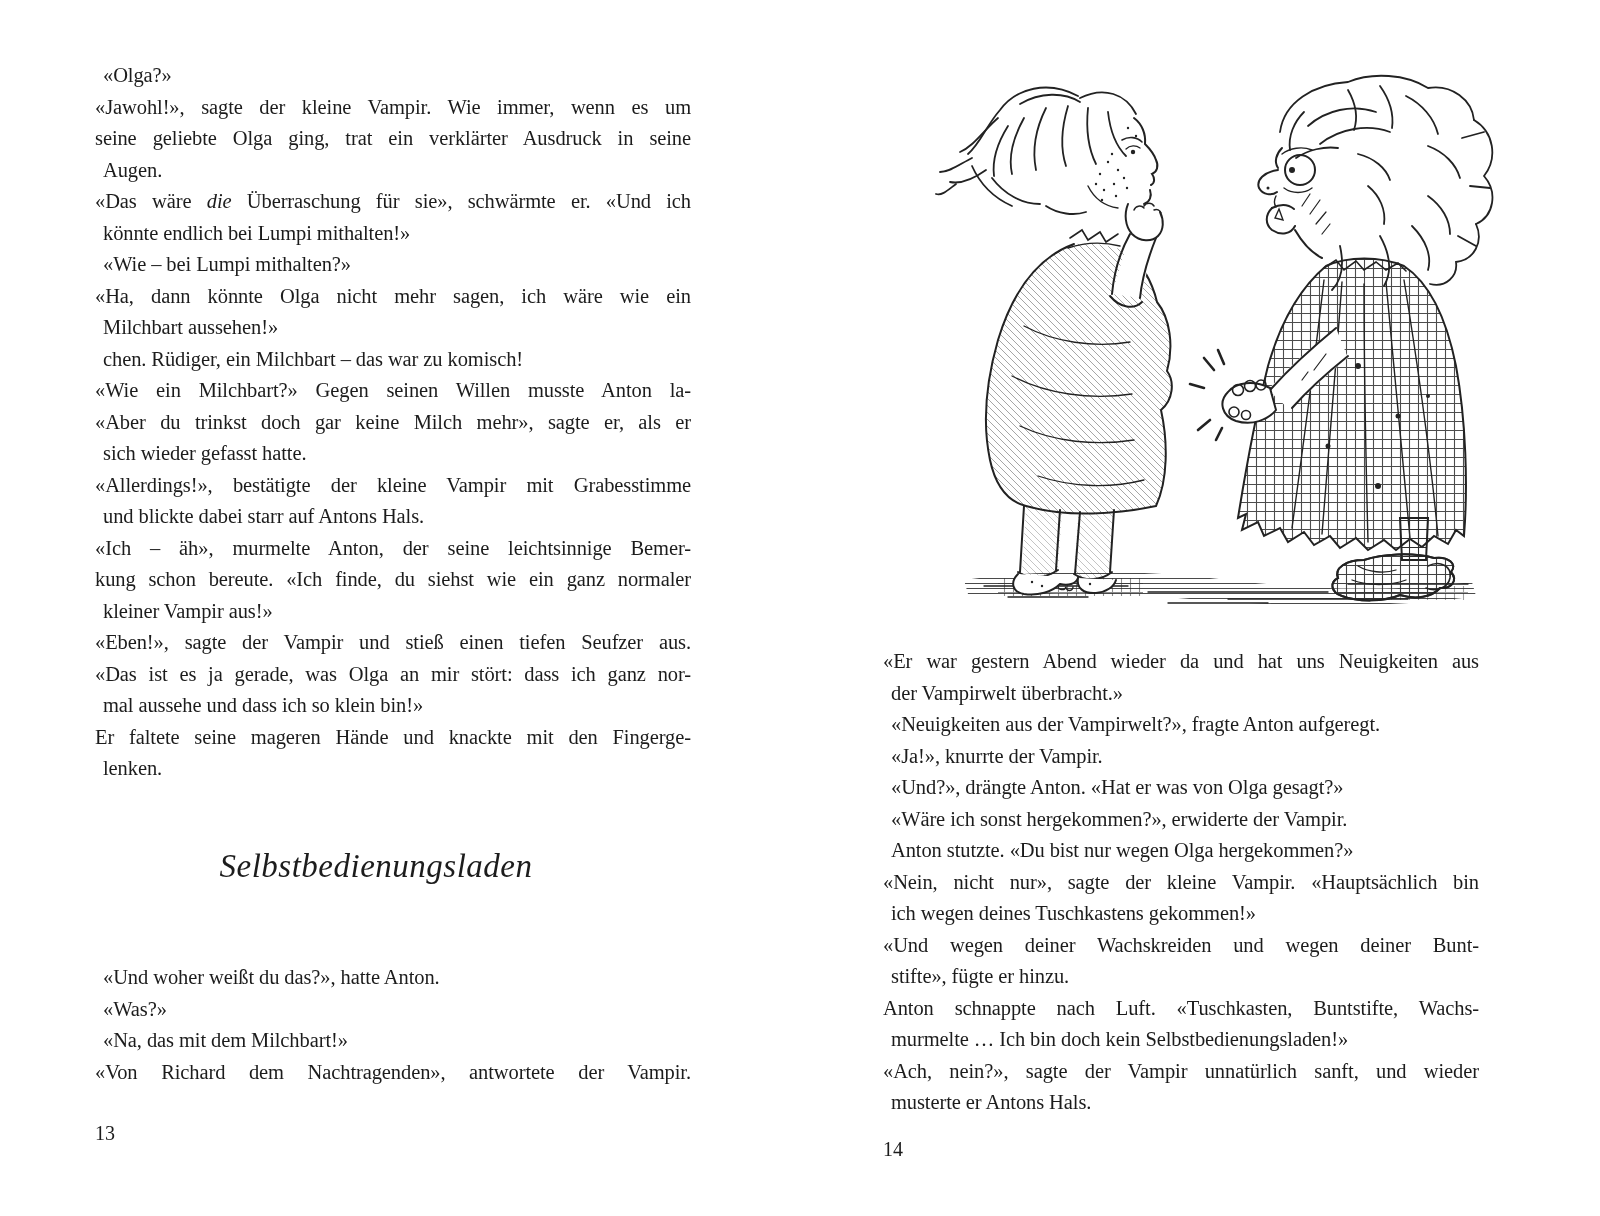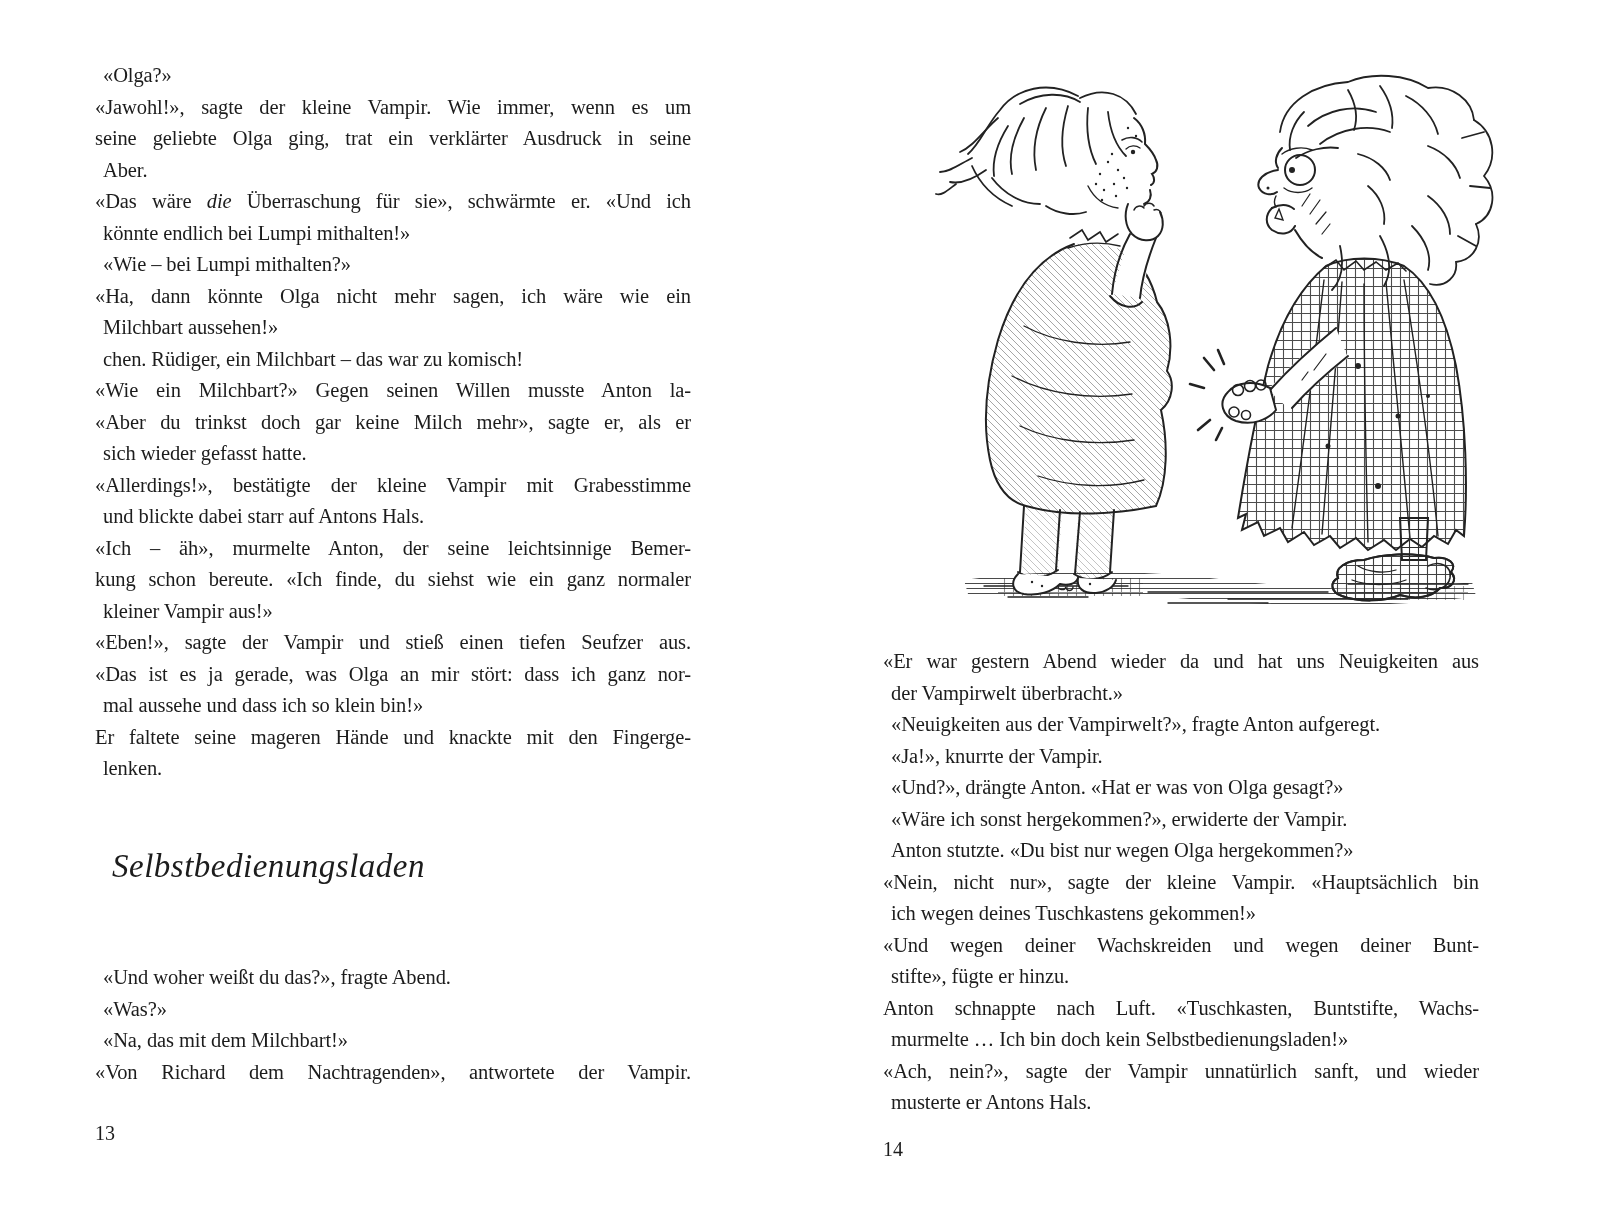--- a/index.html
+++ b/index.html
@@ -24,23 +24,23 @@
     text-align:justify;
     text-align-last:justify;
   }
   .tlast { text-align-last:left;margin-left:8px; }
   .ital { font-style:italic; }
   #left-text-1 { left:95px; top:60px; }
   #left-text-2 { left:95px; top:962px; }
   #right-text  { left:883px; top:646px; }
   .chapter {
     position:absolute;
-    left:112px; top:842px;
+    left:78px; top:842px;
     width:596px;
-    text-align:left;
+    text-align:center;
     font-style:italic;
     font-size:33px;
     line-height:48px;
     letter-spacing:0.5px;
   }
   .pagenum {
     position:absolute;
     top:1122px;
     width:596px;
     font-size:20px;
@@ -54,21 +54,21 @@
     width:566px; height:566px;
   }
 </style>
 </head>
 <body>
 
 <div id="left-text-1" class="textcol">
     <div class="tline tlast"><span>«Olga?»</span></div>
     <div class="tline"><span>«Jawohl!», sagte der kleine Vampir. Wie immer, wenn es um</span></div>
     <div class="tline"><span>seine geliebte Olga ging, trat ein verklärter Ausdruck in seine</span></div>
-    <div class="tline tlast"><span>Aber.</span></div>
+    <div class="tline tlast"><span>Augen.</span></div>
     <div class="tline"><span>«Das wäre </span><span class="ital">die</span><span> Überraschung für sie», schwärmte er. «Und ich</span></div>
     <div class="tline tlast"><span>könnte endlich bei Lumpi mithalten!»</span></div>
     <div class="tline tlast"><span>«Wie – bei Lumpi mithalten?»</span></div>
     <div class="tline"><span>«Ha, dann könnte Olga nicht mehr sagen, ich wäre wie ein</span></div>
     <div class="tline tlast"><span>Milchbart aussehen!»</span></div>
     <div class="tline tlast"><span>chen. Rüdiger, ein Milchbart – das war zu komisch!</span></div>
     <div class="tline"><span>«Wie ein Milchbart?» Gegen seinen Willen musste Anton la-</span></div>
     <div class="tline"><span>«Aber du trinkst doch gar keine Milch mehr», sagte er, als er</span></div>
     <div class="tline tlast"><span>sich wieder gefasst hatte.</span></div>
     <div class="tline"><span>«Allerdings!», bestätigte der kleine Vampir mit Grabesstimme</span></div>
@@ -79,21 +79,21 @@
     <div class="tline"><span>«Eben!», sagte der Vampir und stieß einen tiefen Seufzer aus.</span></div>
     <div class="tline"><span>«Das ist es ja gerade, was Olga an mir stört: dass ich ganz nor-</span></div>
     <div class="tline tlast"><span>mal aussehe und dass ich so klein bin!»</span></div>
     <div class="tline"><span>Er faltete seine mageren Hände und knackte mit den Fingerge-</span></div>
     <div class="tline tlast"><span>lenken.</span></div>
   </div>
 
 <div class="chapter">Selbstbedienungsladen</div>
 
 <div id="left-text-2" class="textcol">
-    <div class="tline tlast"><span>«Und woher weißt du das?», fragte Abend.</span></div>
+    <div class="tline tlast"><span>«Und woher weißt du das?», hatte Anton.</span></div>
     <div class="tline tlast"><span>«Was?»</span></div>
     <div class="tline tlast"><span>«Na, das mit dem Milchbart!»</span></div>
     <div class="tline"><span>«Von Richard dem Nachtragenden», antwortete der Vampir.</span></div>
   </div>
 
 <div id="right-text" class="textcol">
     <div class="tline"><span>«Er war gestern Abend wieder da und hat uns Neuigkeiten aus</span></div>
     <div class="tline tlast"><span>der Vampirwelt überbracht.»</span></div>
     <div class="tline tlast"><span>«Neuigkeiten aus der Vampirwelt?», fragte Anton aufgeregt.</span></div>
     <div class="tline tlast"><span>«Ja!», knurrte der Vampir.</span></div>

